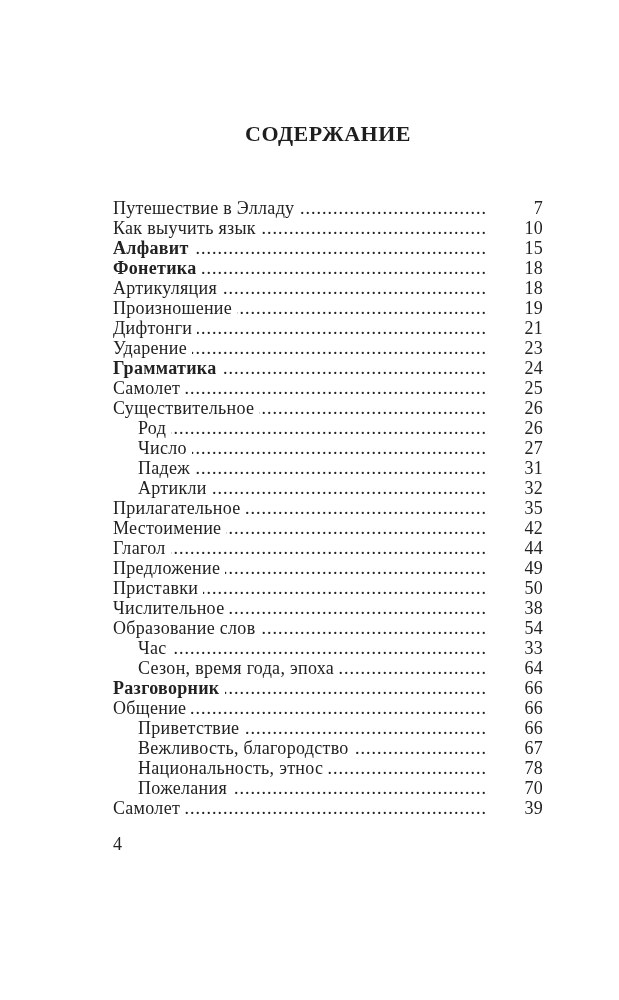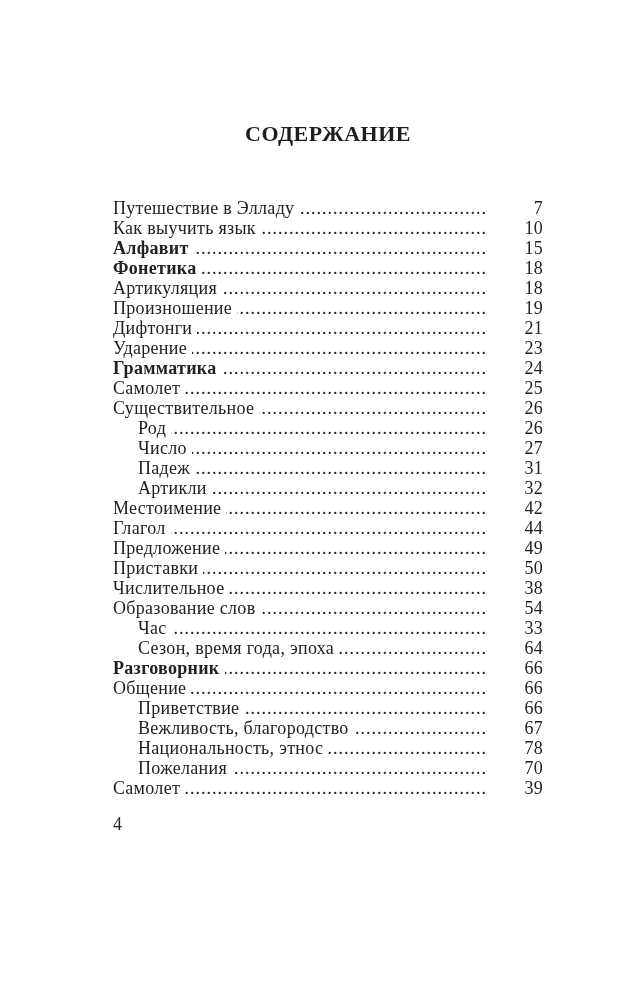--- a/index.html
+++ b/index.html
@@ -153,20 +153,25 @@
     <span class="toc-label">Падеж</span>
     <span class="toc-dots"></span>
     <span class="toc-page">31</span>
   </div>
         <div class="toc-row indent">
     <span class="toc-label">Артикли</span>
     <span class="toc-dots"></span>
     <span class="toc-page">32</span>
   </div>
         <div class="toc-row">
+    <span class="toc-label">Прилагательное</span>
+    <span class="toc-dots"></span>
+    <span class="toc-page">35</span>
+  </div>
+        <div class="toc-row">
     <span class="toc-label">Местоимение</span>
     <span class="toc-dots"></span>
     <span class="toc-page">42</span>
   </div>
         <div class="toc-row">
     <span class="toc-label">Глагол</span>
     <span class="toc-dots"></span>
     <span class="toc-page">44</span>
   </div>
         <div class="toc-row">

